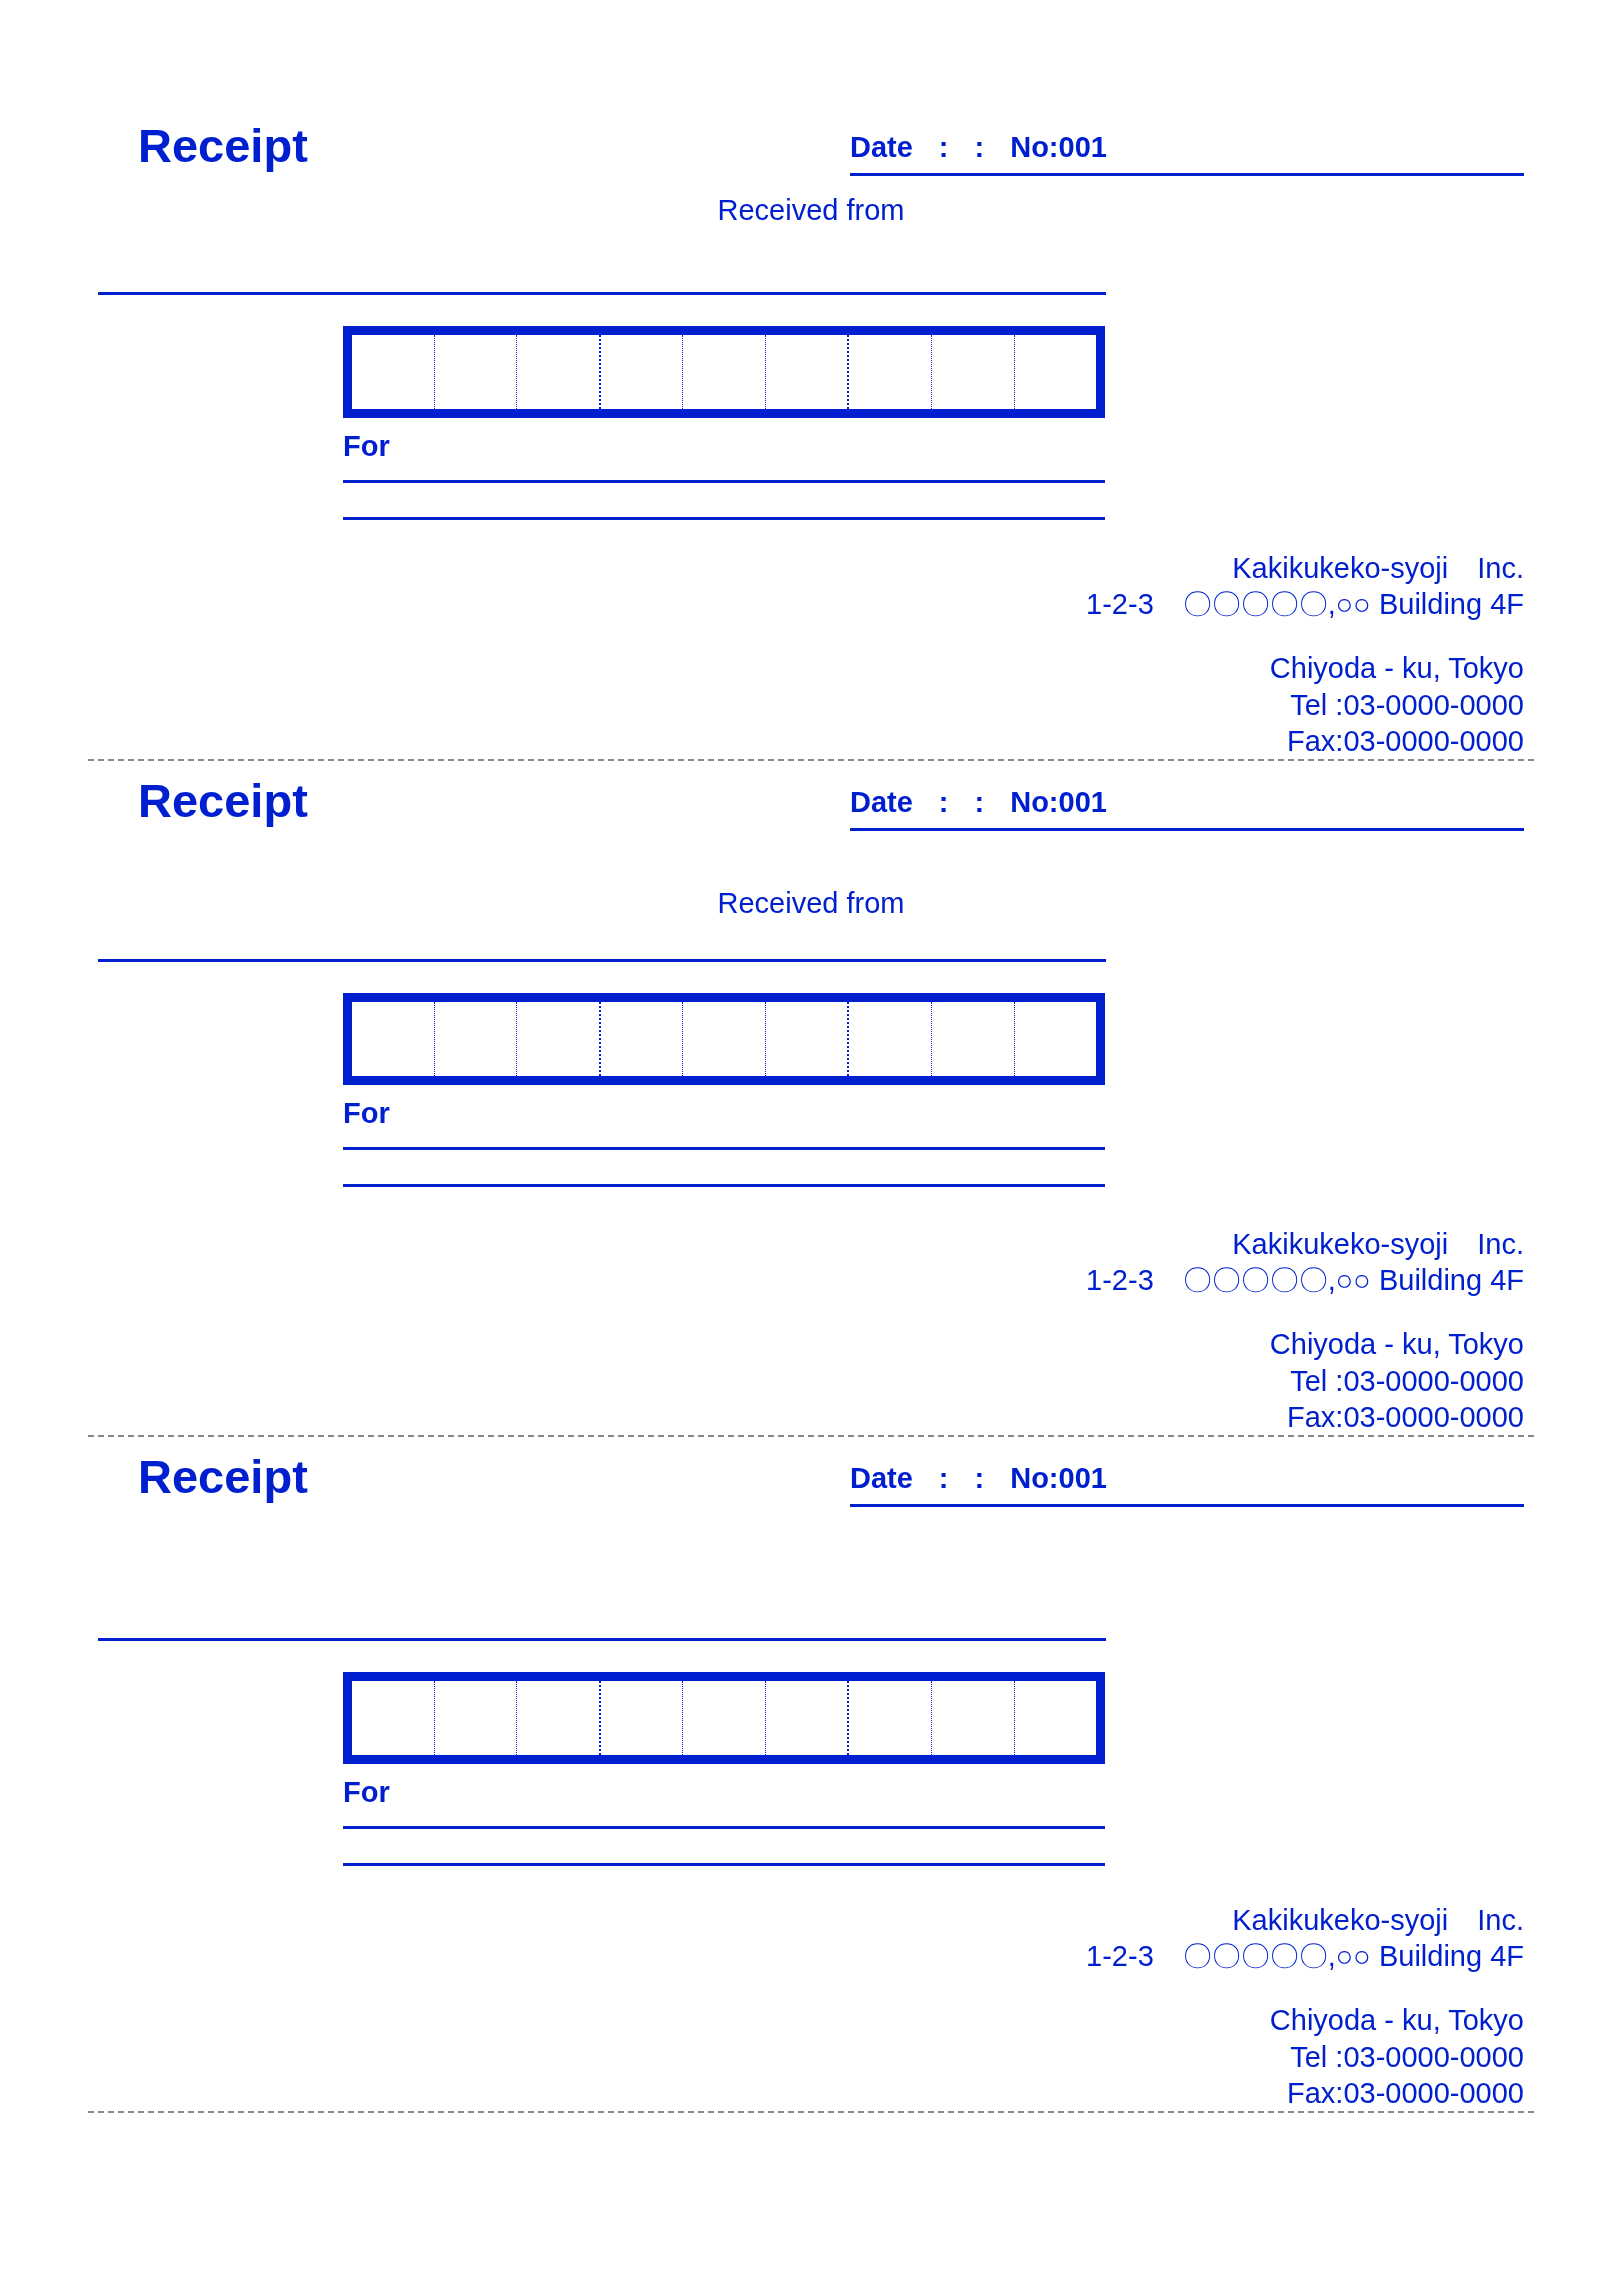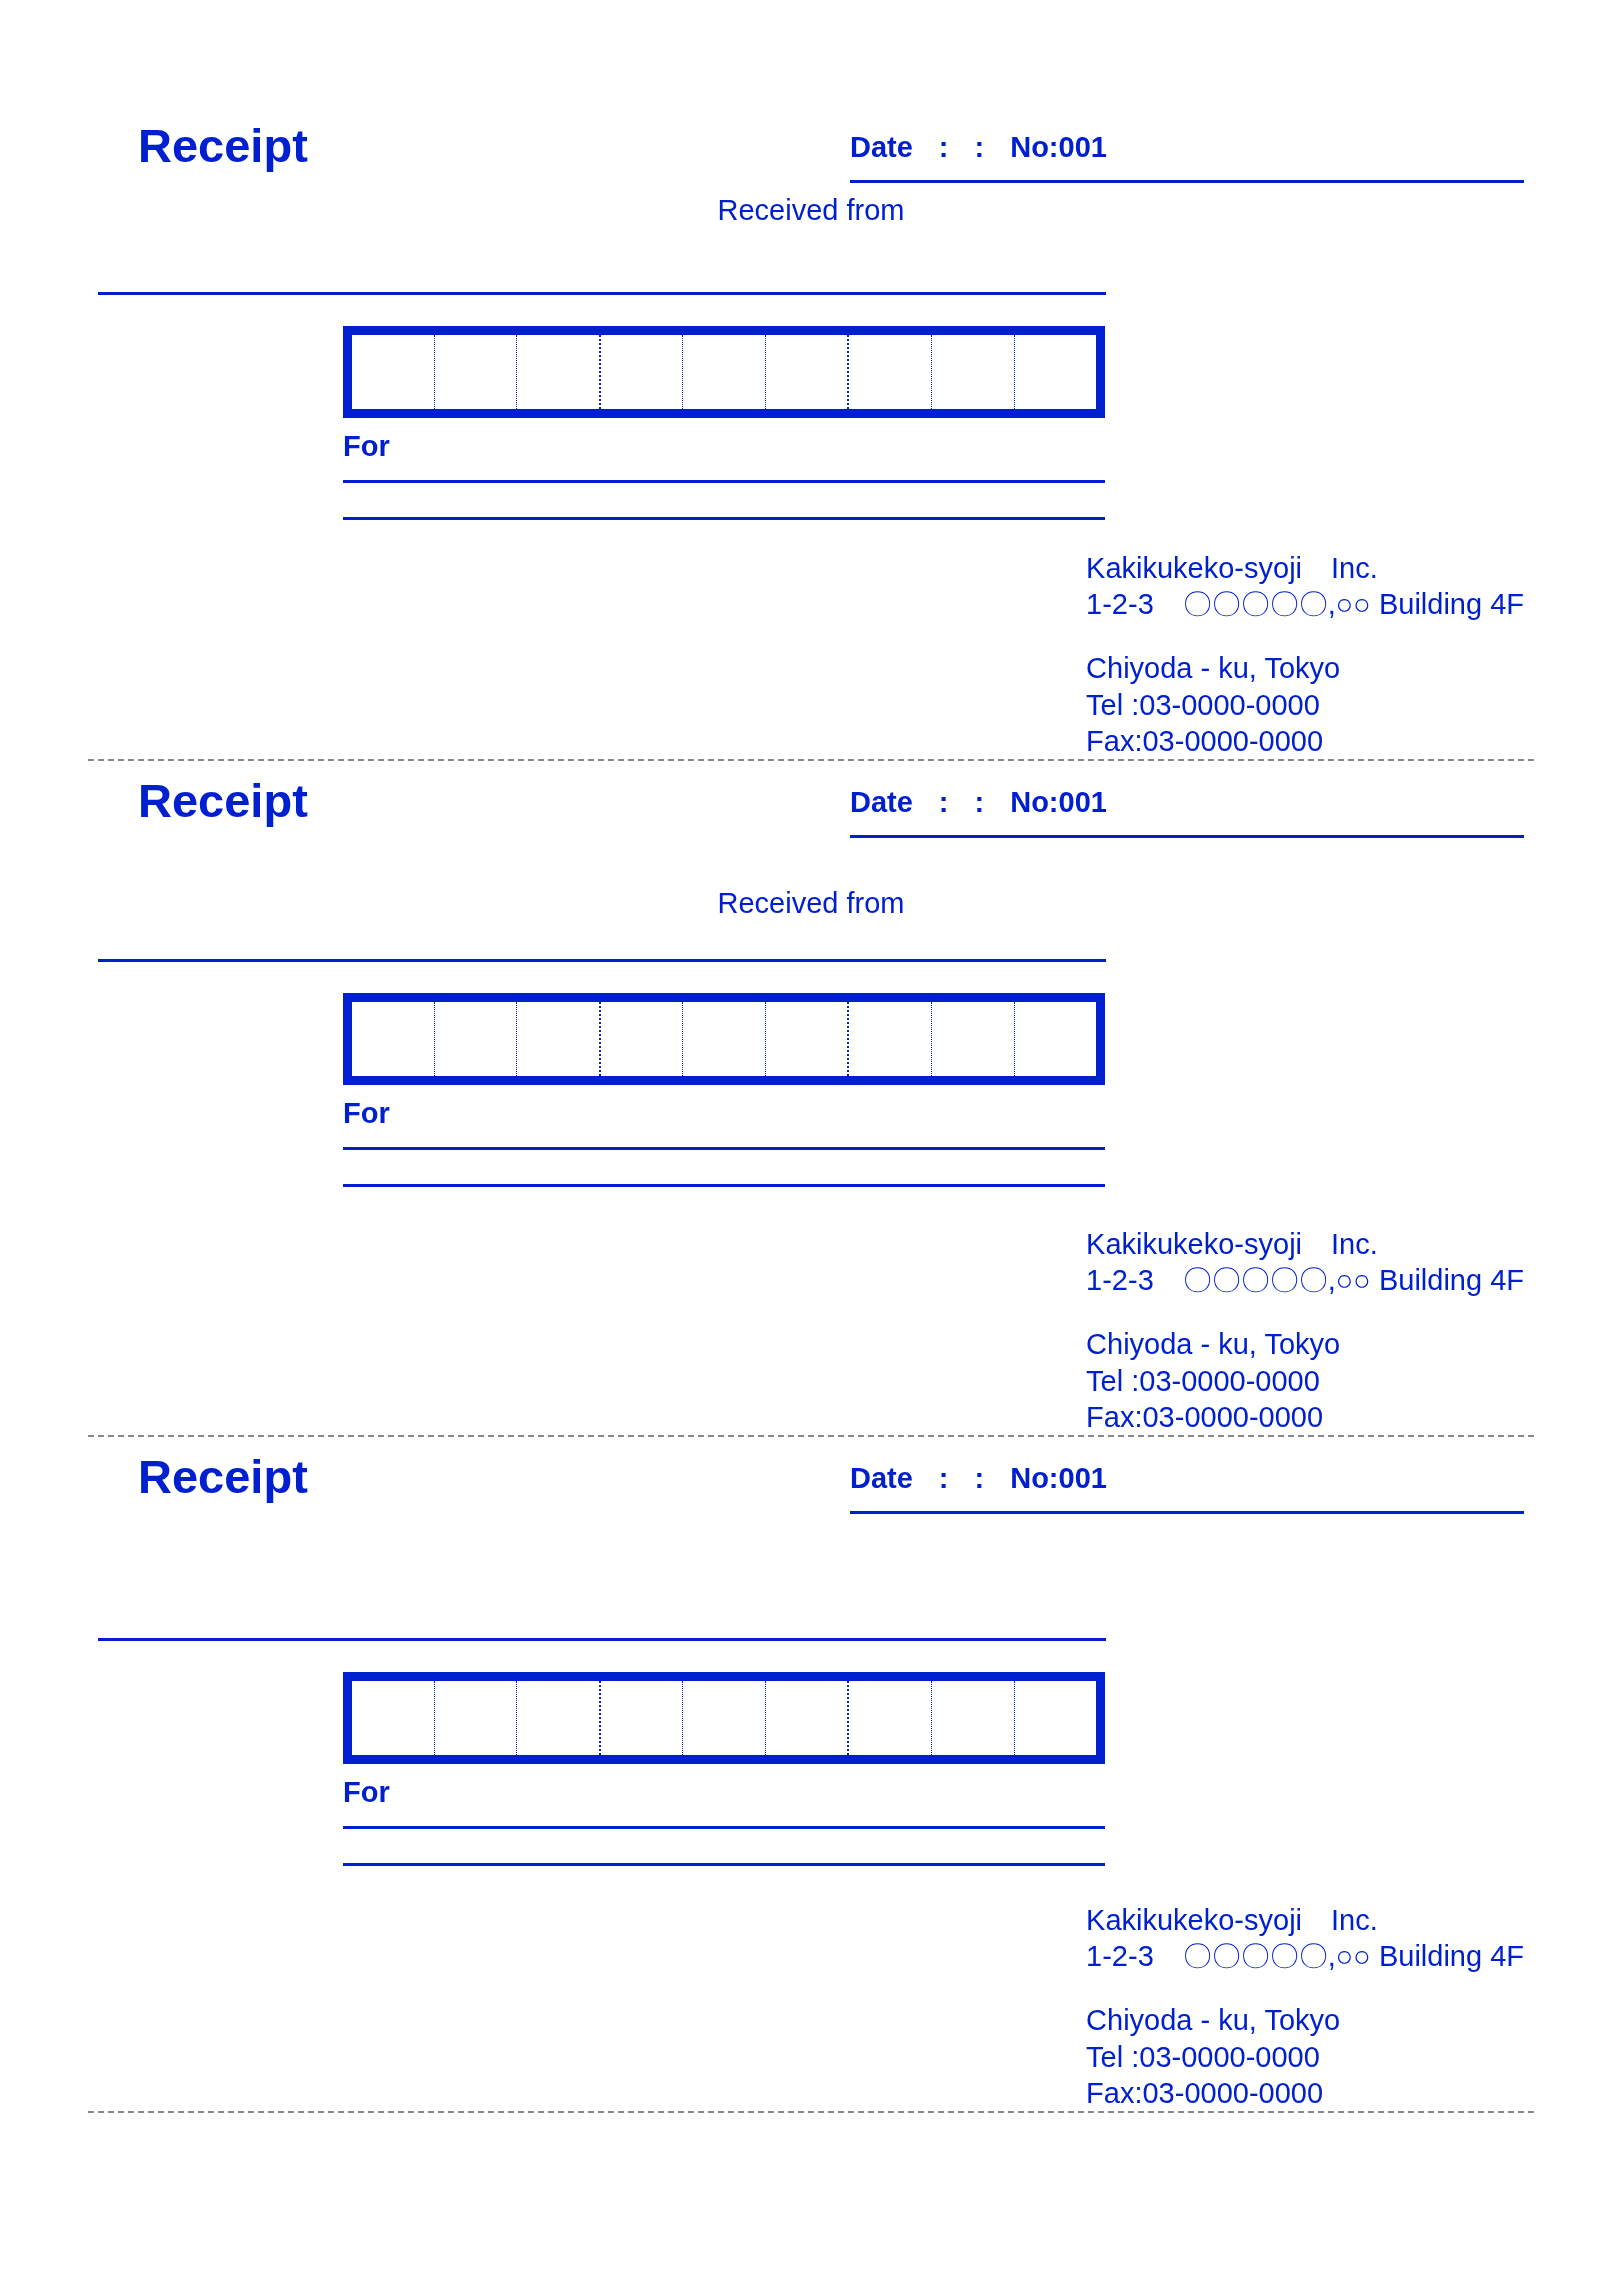--- a/index.html
+++ b/index.html
@@ -25,21 +25,21 @@
     font-weight: 800;
     color: #0020d0;
     margin-left: 40px;
   }
   .date-line-row {
     position: absolute;
     top: 13px;
     right: 0;
     width: 674px;
     border-bottom: 3.3px solid #0020d0;
-    padding-bottom: 16px;
+    padding-bottom: 9px;
     font-size: 29px;
     font-weight: 700;
     display: flex;
     gap: 26px;
     text-align: right;
   }
   .received {
     font-size: 29px;
     font-weight: 400;
     color: #0020d0;
@@ -79,21 +79,21 @@
   .blank-line {
     margin-top: 34px;
     margin-left: 245px;
     width: 762px;
     border-bottom: 3.3px solid #0020d0;
   }
   .company {
     position: absolute;
     right: 0;
     bottom: 0;
-    text-align: left;
+    text-align: right;
     font-size: 29px;
     line-height: 1.25;
     font-weight: 400;
   }
   .company .addr2-wrap { margin-top: 28px; }
 </style>
 </head>
 <body>
 
 <div class="receipt">

